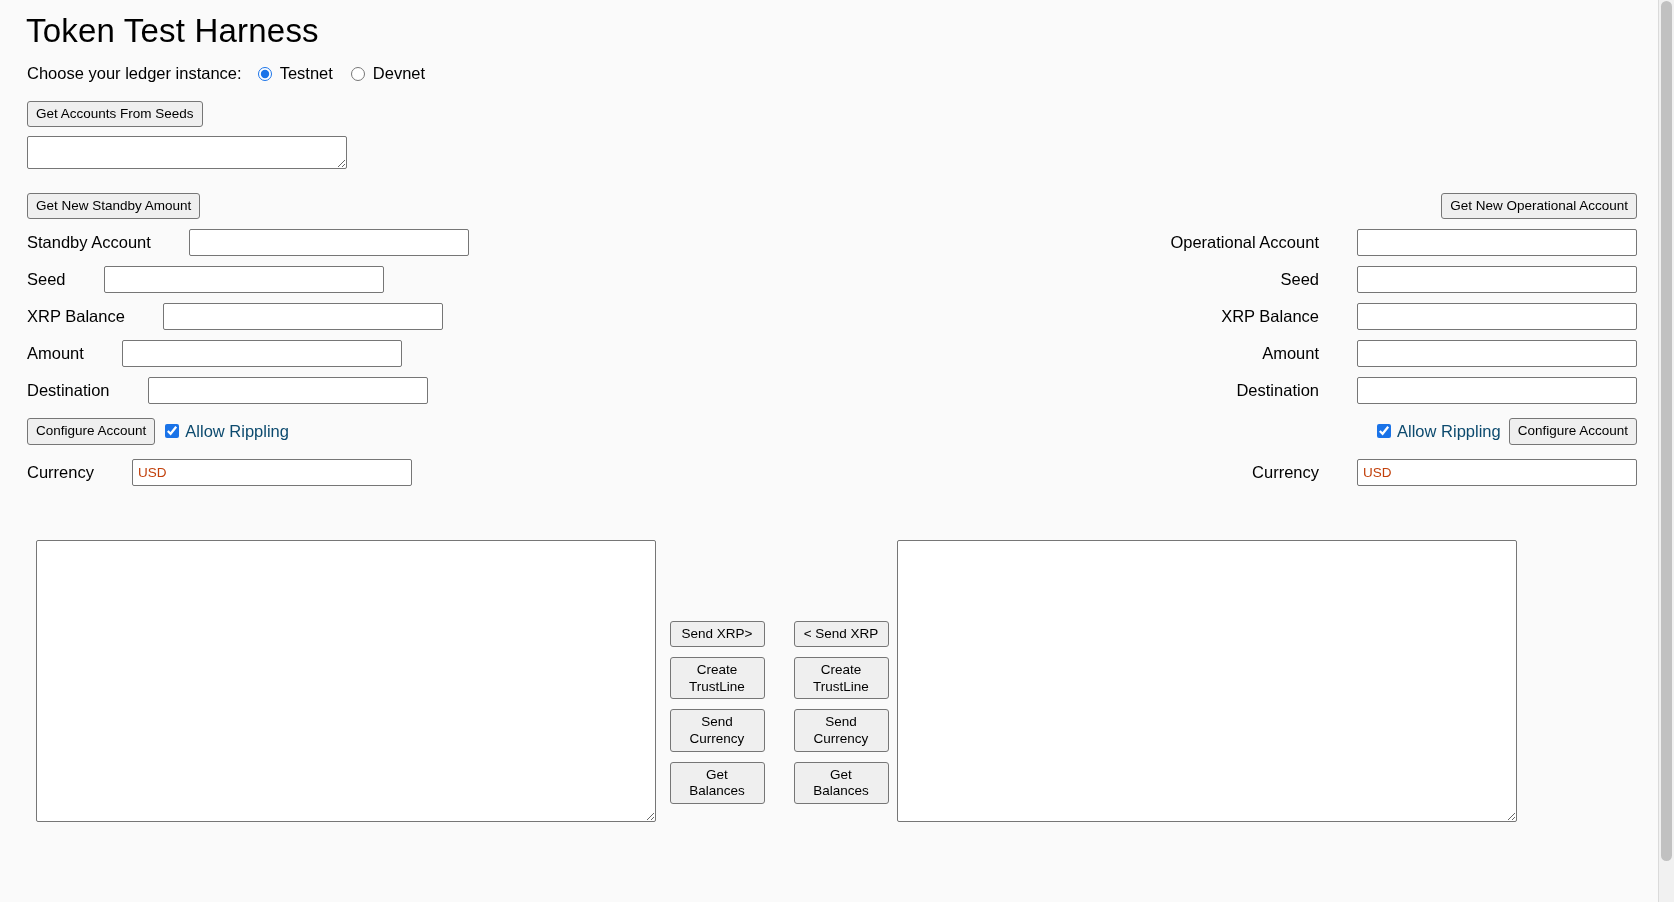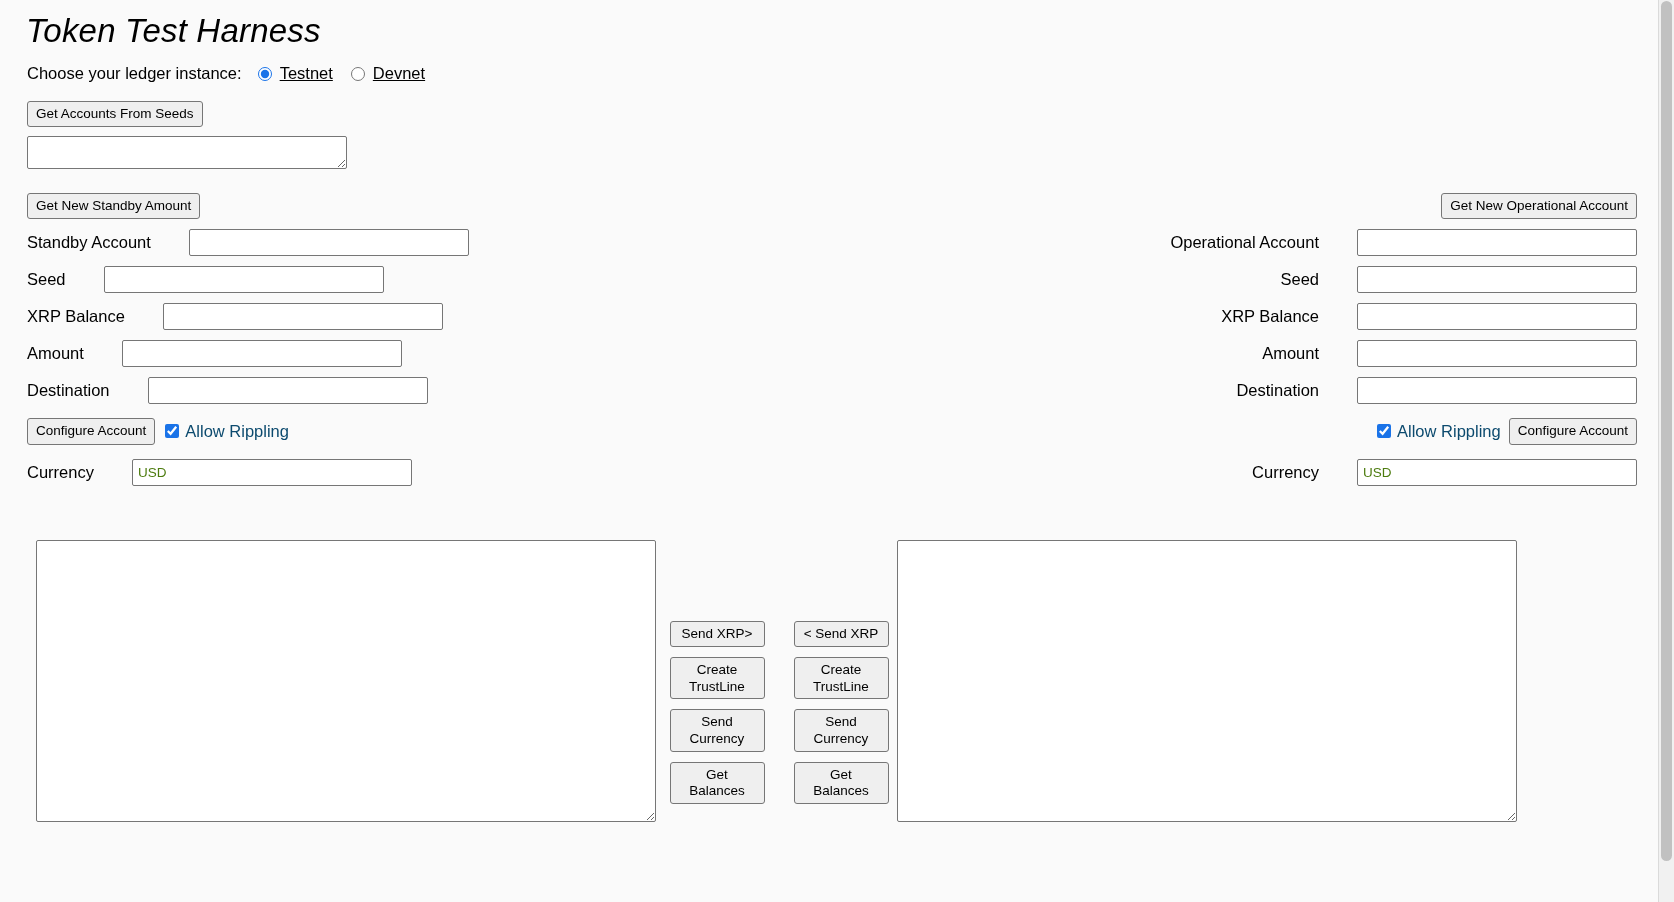--- a/index.html
+++ b/index.html
@@ -23,35 +23,33 @@
     box-sizing: border-box;
     padding: 0;
     overflow: hidden;
   }
   h1.title {
     font-size: 33px;
     font-weight: normal;
     margin: 12px 0 0 26px;
     color: #000;
     letter-spacing: 0.2px;
-    font-style: italic;
   }
   .ledger-row {
     margin: 14px 0 0 27px;
     display: flex;
     align-items: center;
     font-size: 16.5px;
     color: #000;
   }
   .ledger-label { margin-right: 16px; }
   .radio-item {
     display: flex;
     align-items: center;
     margin-right: 18px;
-    text-decoration: underline;
   }
   .radio-item input[type=radio] {
     width: 14px; height: 14px;
     margin: 0 8px 0 0;
     accent-color: #1a73e8;
   }
   .radio-item label { font-size: 16.5px; }
 
   button.btn {
     font-family: "Liberation Sans", sans-serif;
@@ -126,21 +124,21 @@
   input.txt {
     font-family: "Liberation Sans", sans-serif;
     font-size: 13.5px;
     border: 1px solid #767676;
     border-radius: 2px;
     background: #fff;
     height: 27px;
     width: 280px;
     box-sizing: border-box;
     padding: 2px 5px;
-    color: #4d7c0f;
+    color: #c2410c;
   }
   .ripple-row {
     display: flex;
     align-items: center;
     margin-top: 14px;
   }
   .ripple-row.right { justify-content: flex-end; }
   .ripple-row input[type=checkbox] {
     width: 14px; height: 14px;
     margin: 0 6px 0 0;

